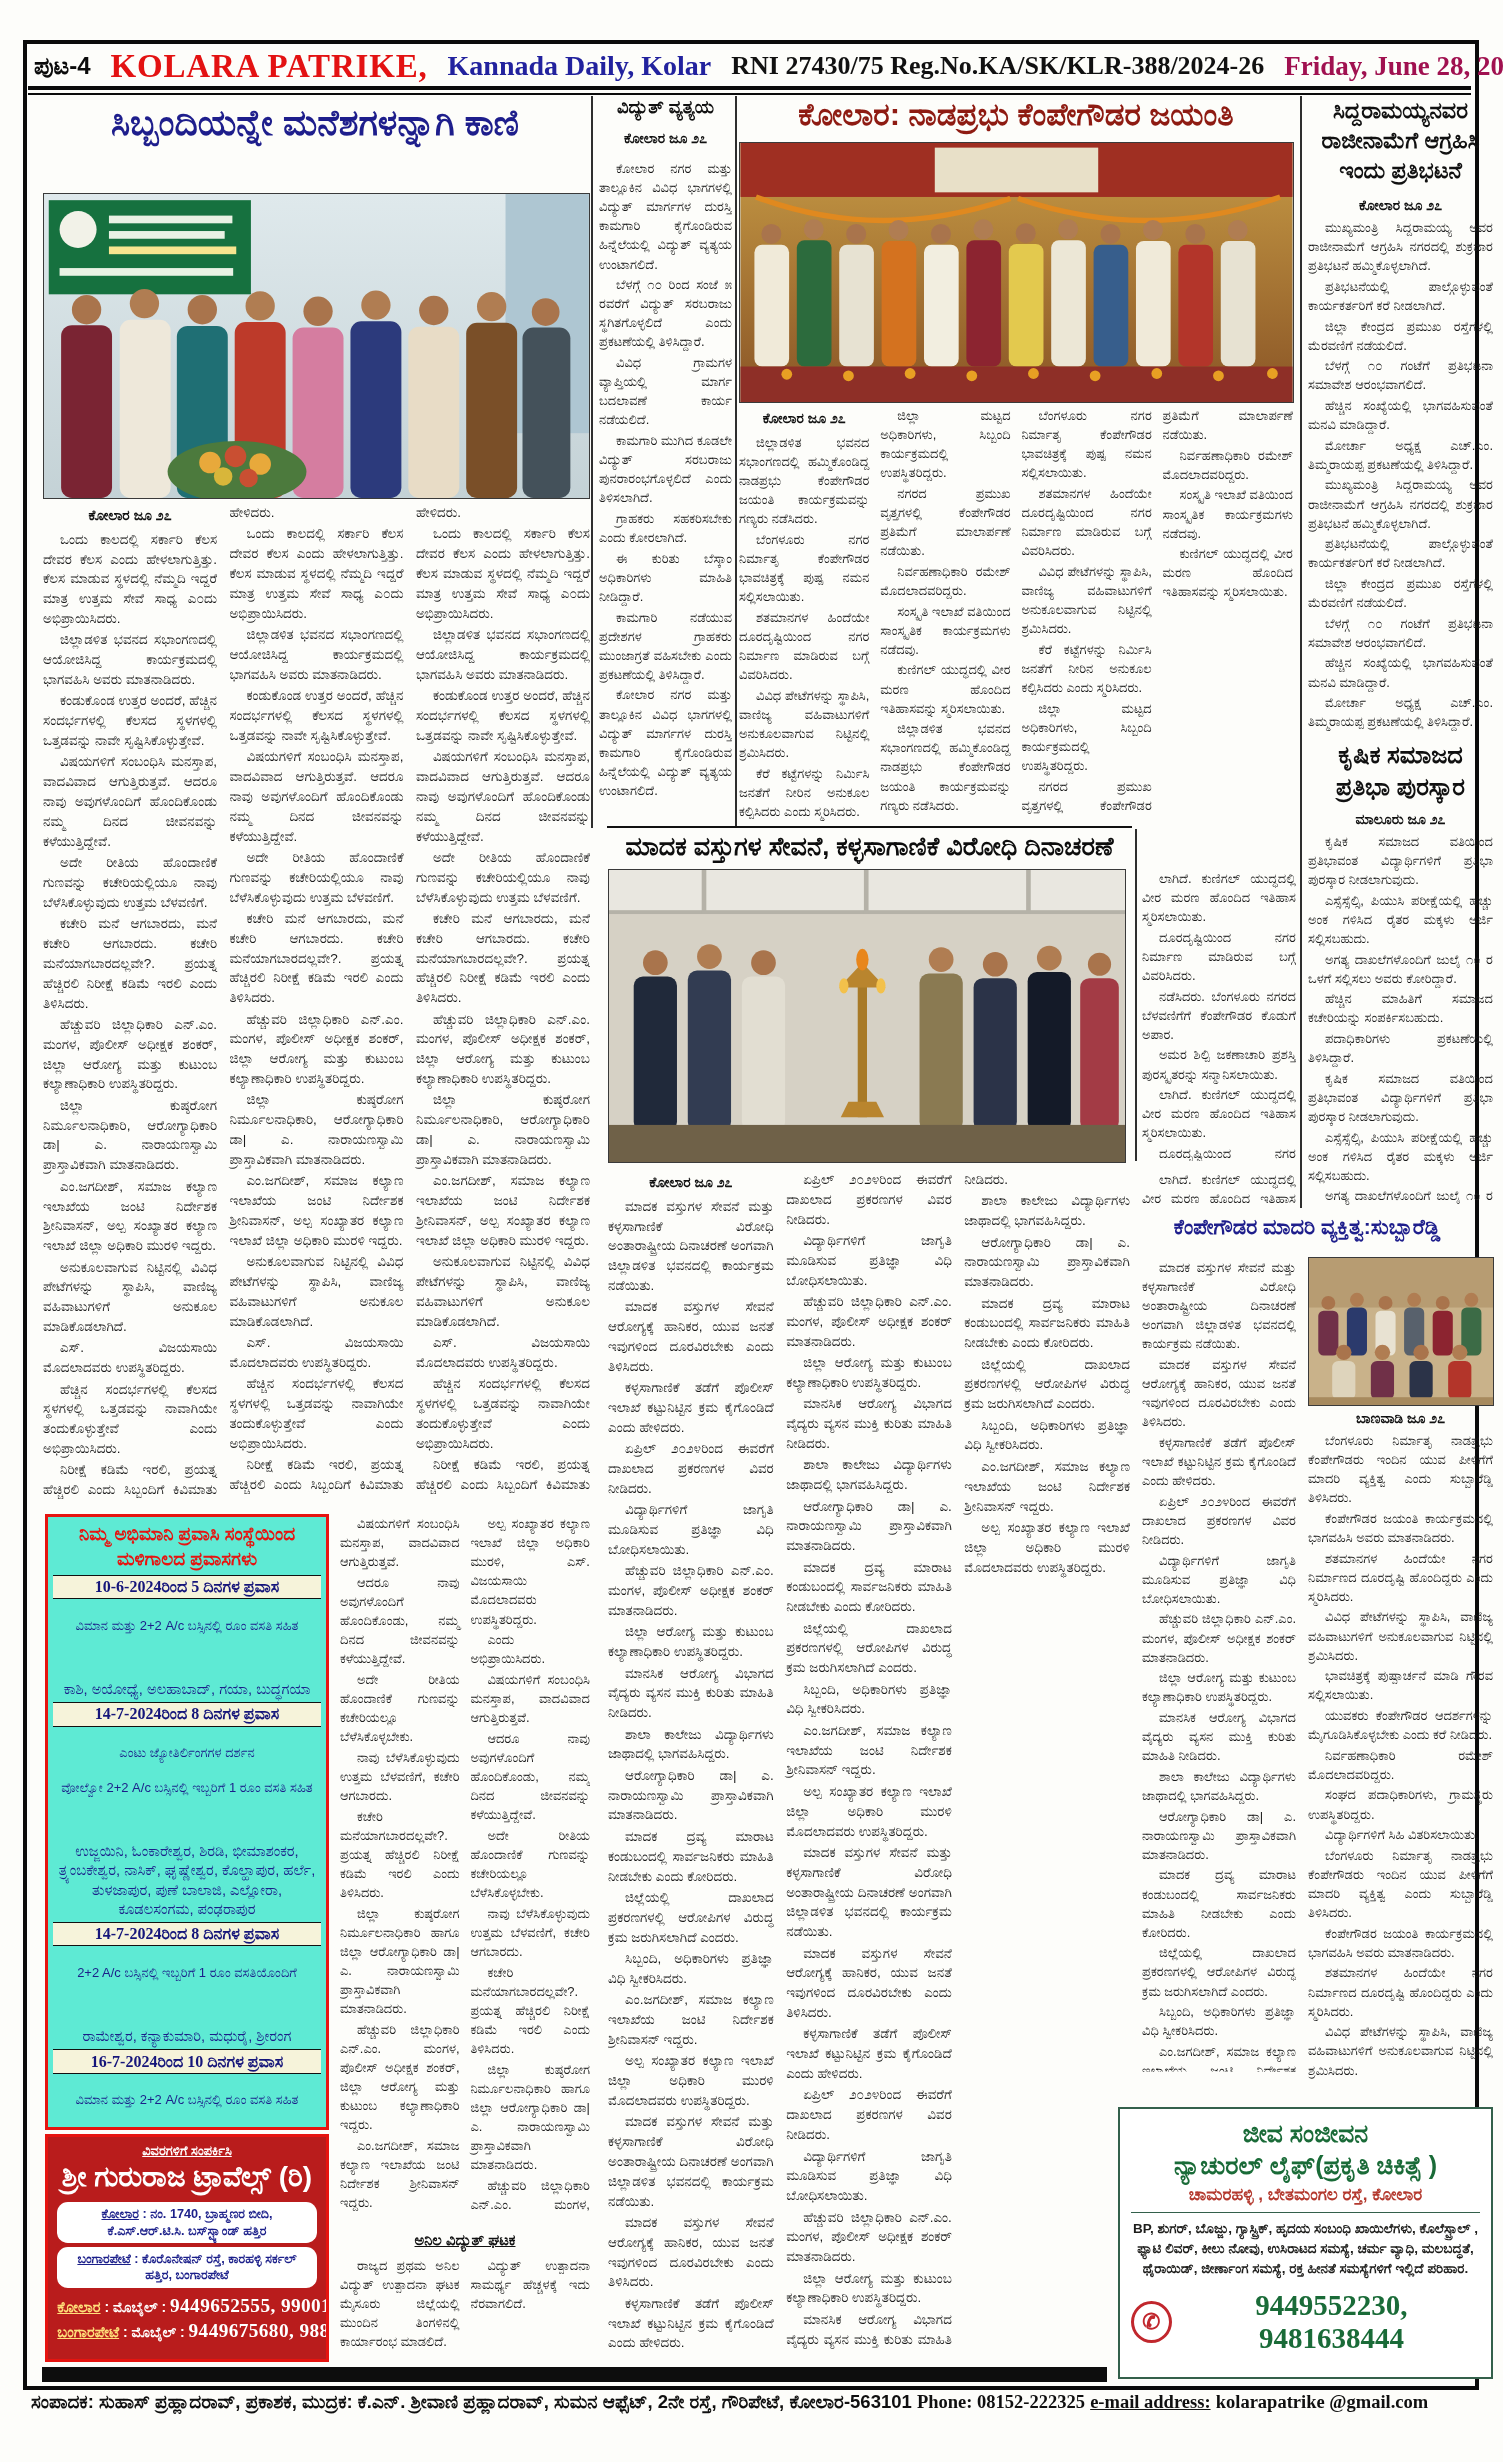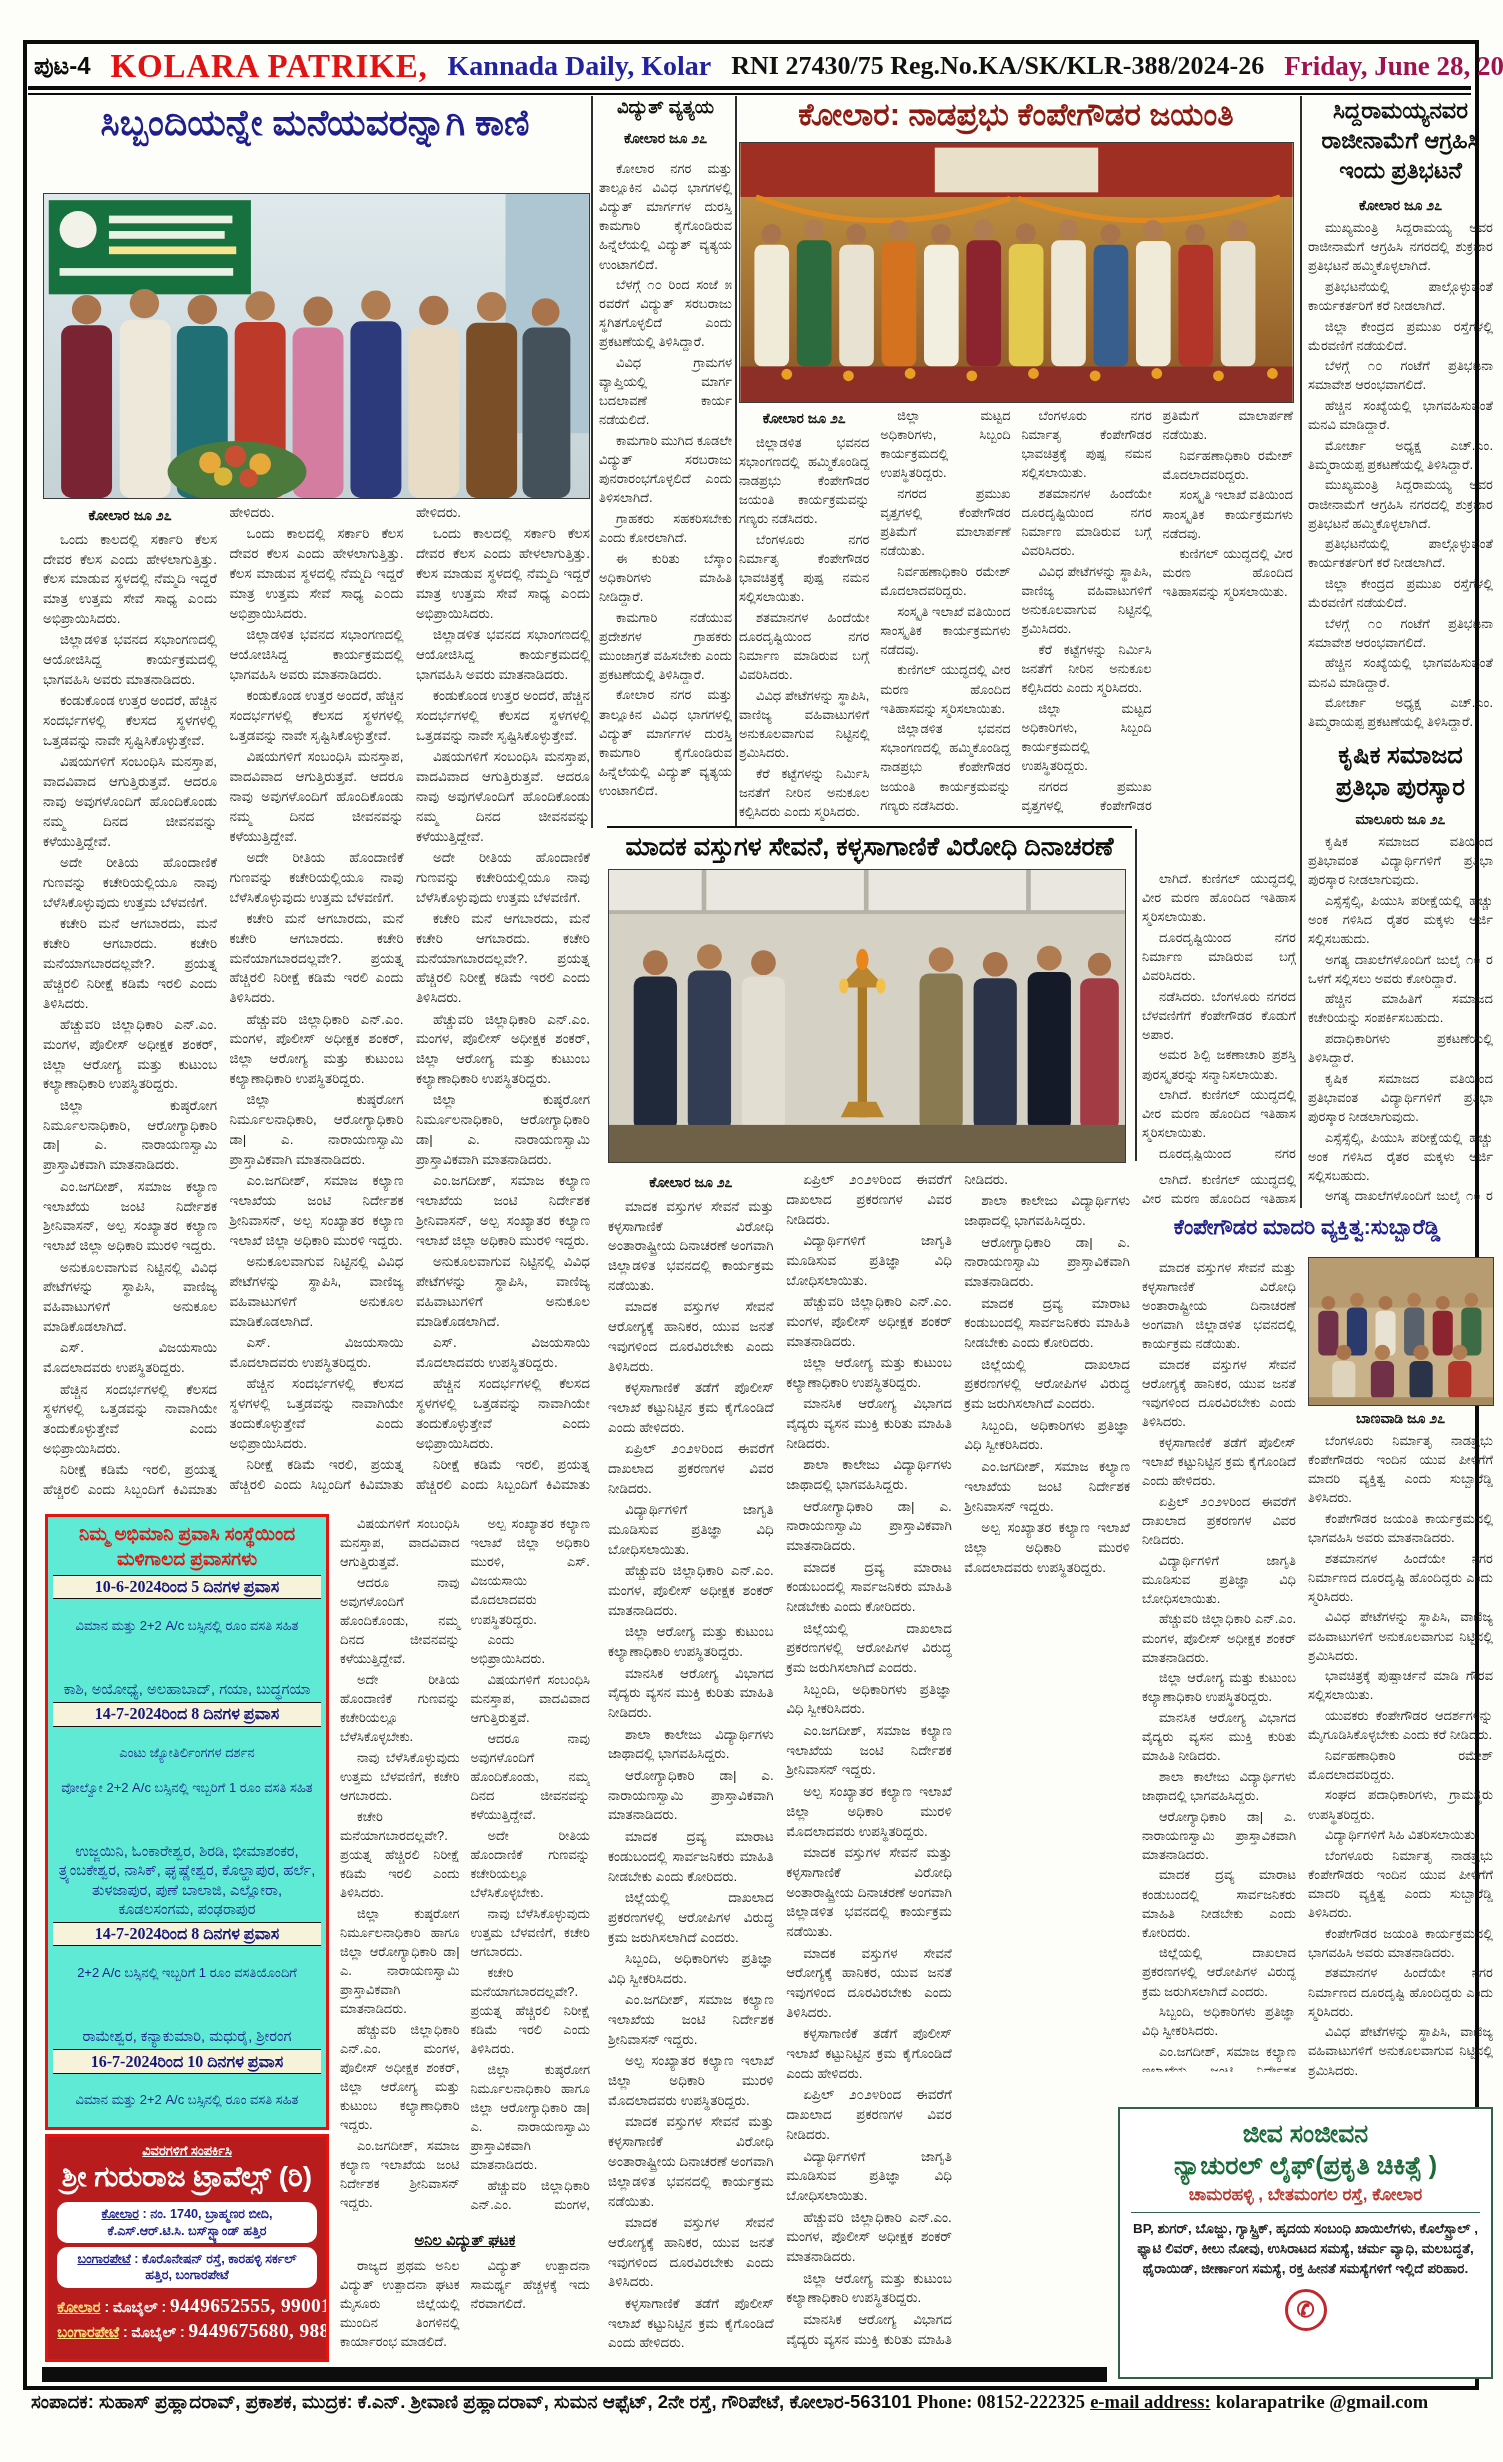--- a/index.html
+++ b/index.html
@@ -77,21 +77,21 @@
   <span class="m-page">ಪುಟ-4</span>
   <span class="m-title">KOLARA PATRIKE,</span>
   <span class="m-sub">Kannada Daily, Kolar</span>
   <span class="m-reg">RNI 27430/75 Reg.No.KA/SK/KLR-388/2024-26</span>
   <span class="m-date">Friday, June 28, 2024</span>
 </div>
 <div class="abs mrule1"></div>
 <div class="abs mrule2"></div>
 
 <div class="abs hl-left">
-  <div>ಸಿಬ್ಬಂದಿಯನ್ನೇ ಮನೆಯವರನ್ನಾಗಿ ಕಾಣಿ</div>
+  <div>ಸಿಬ್ಬಂದಿಯನ್ನೇ ಮನೆಶಗಳನ್ನಾಗಿ ಕಾಣಿ</div>
 </div>
 
 <div class="abs photo" style="left:43px;top:193px;width:545px;height:304px;">
   <svg width="545" height="304" viewBox="0 0 706 394">
     <defs>
       <linearGradient id="g1" x1="0" y1="0" x2="0" y2="1">
         <stop offset="0" stop-color="#dfe9ec"></stop>
           <stop offset="1" stop-color="#c4d2d6"></stop>
       </linearGradient>
     </defs>
@@ -596,20 +596,21 @@
     </div>
 </div>
 
 <div class="abs natural">
   <div class="nat-t">ಜೀವ ಸಂಜೀವನ</div>
   <div class="nat-t">ನ್ಯಾಚುರಲ್ ಲೈಫ್(ಪ್ರಕೃತಿ ಚಿಕಿತ್ಸೆ )</div>
   <div class="nat-addr">ಚಾಮರಹಳ್ಳಿ , ಬೇತಮಂಗಲ ರಸ್ತೆ, ಕೋಲಾರ</div>
   <div class="nat-body">BP, ಶುಗರ್, ಬೊಜ್ಜು, ಗ್ಯಾಸ್ಟ್ರಿಕ್, ಹೃದಯ ಸಂಬಂಧಿ ಖಾಯಿಲೆಗಳು, ಕೊಲೆಸ್ಟ್ರಾಲ್ , ಫ್ಯಾಟಿ ಲಿವರ್, ಕೀಲು ನೋವು, ಉಸಿರಾಟದ ಸಮಸ್ಯೆ, ಚರ್ಮ ವ್ಯಾಧಿ, ಮಲಬದ್ಧತೆ, ಥೈರಾಯಿಡ್, ಜೀರ್ಣಾಂಗ ಸಮಸ್ಯೆ, ರಕ್ತ ಹೀನತೆ ಸಮಸ್ಯೆಗಳಿಗೆ ಇಲ್ಲಿದೆ ಪರಿಹಾರ.</div>
   <div class="nat-phone">
     <div class="phone-icon">✆</div>
+    <span class="nat-num">9449552230, 9481638444</span>
   </div>
 </div>
 
 <div class="abs blackbar"></div>
 <div class="abs footer">
   <b>ಸಂಪಾದಕ: ಸುಹಾಸ್ ಪ್ರಹ್ಲಾದರಾವ್, ಪ್ರಕಾಶಕ, ಮುದ್ರಕ: ಕೆ.ಎನ್. ಶ್ರೀವಾಣಿ ಪ್ರಹ್ಲಾದರಾವ್, ಸುಮನ ಆಫ್ಸೆಟ್, 2ನೇ ರಸ್ತೆ, ಗೌರಿಪೇಟೆ, ಕೋಲಾರ-563101</b>
   <span class="en">Phone: 08152-222325</span>
   <span class="en u">e-mail address:</span>
   <span class="en">kolarapatrike @gmail.com</span>
 </div>

